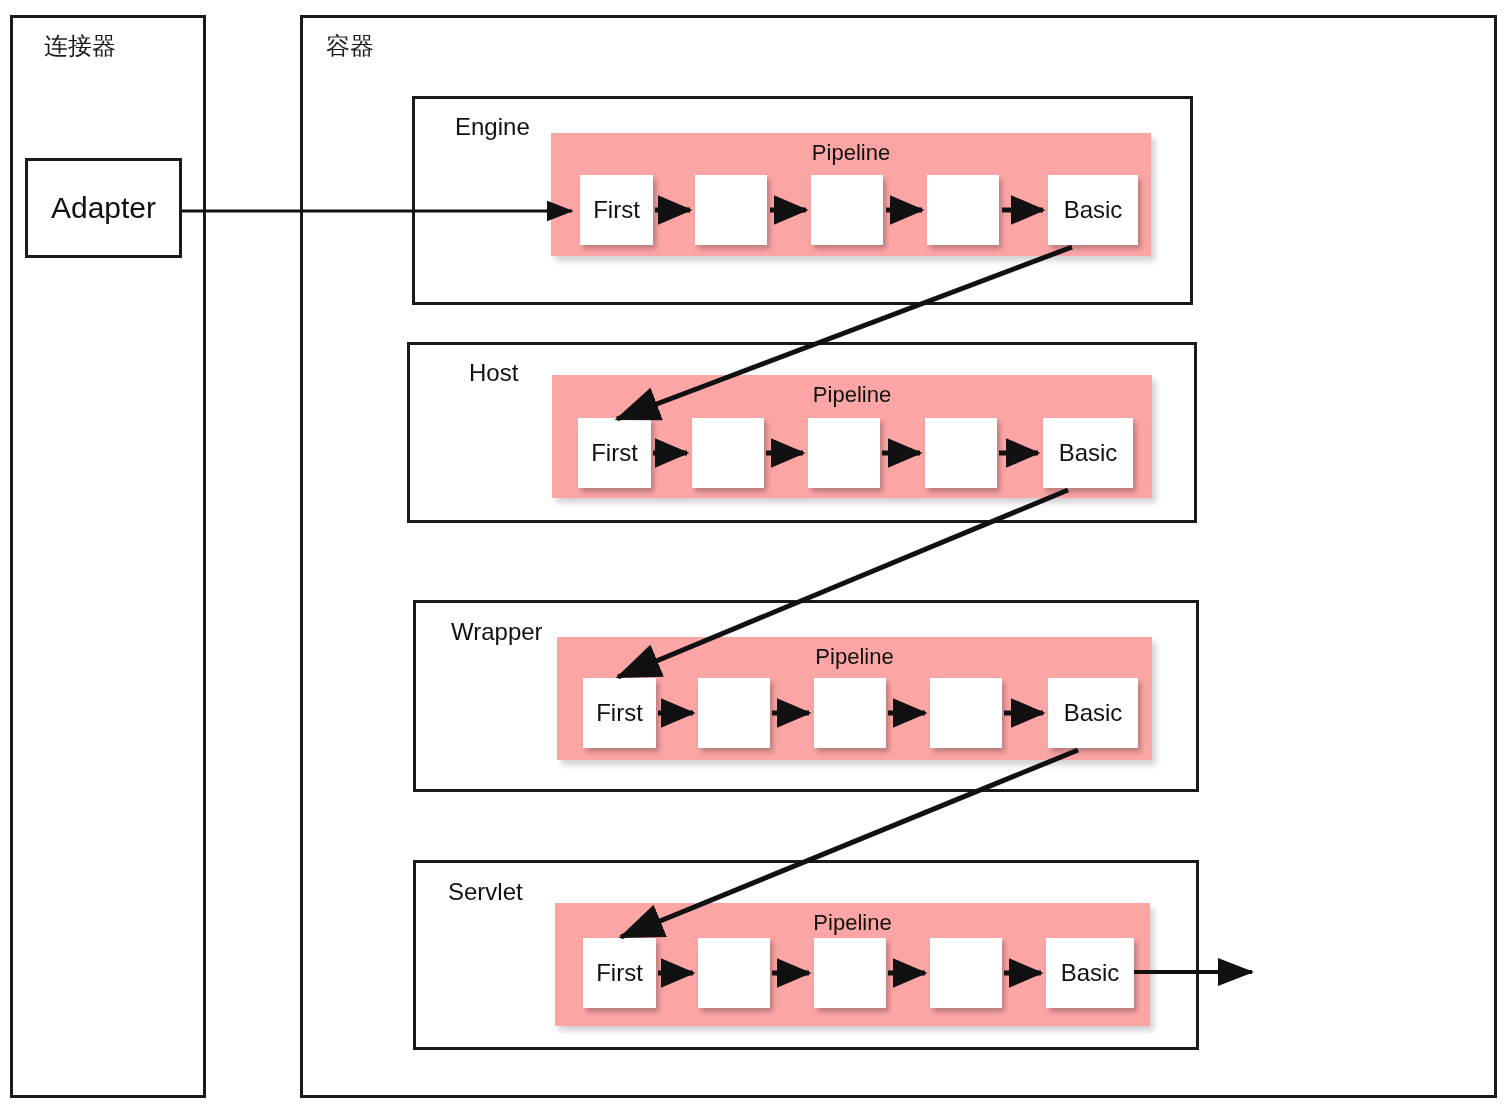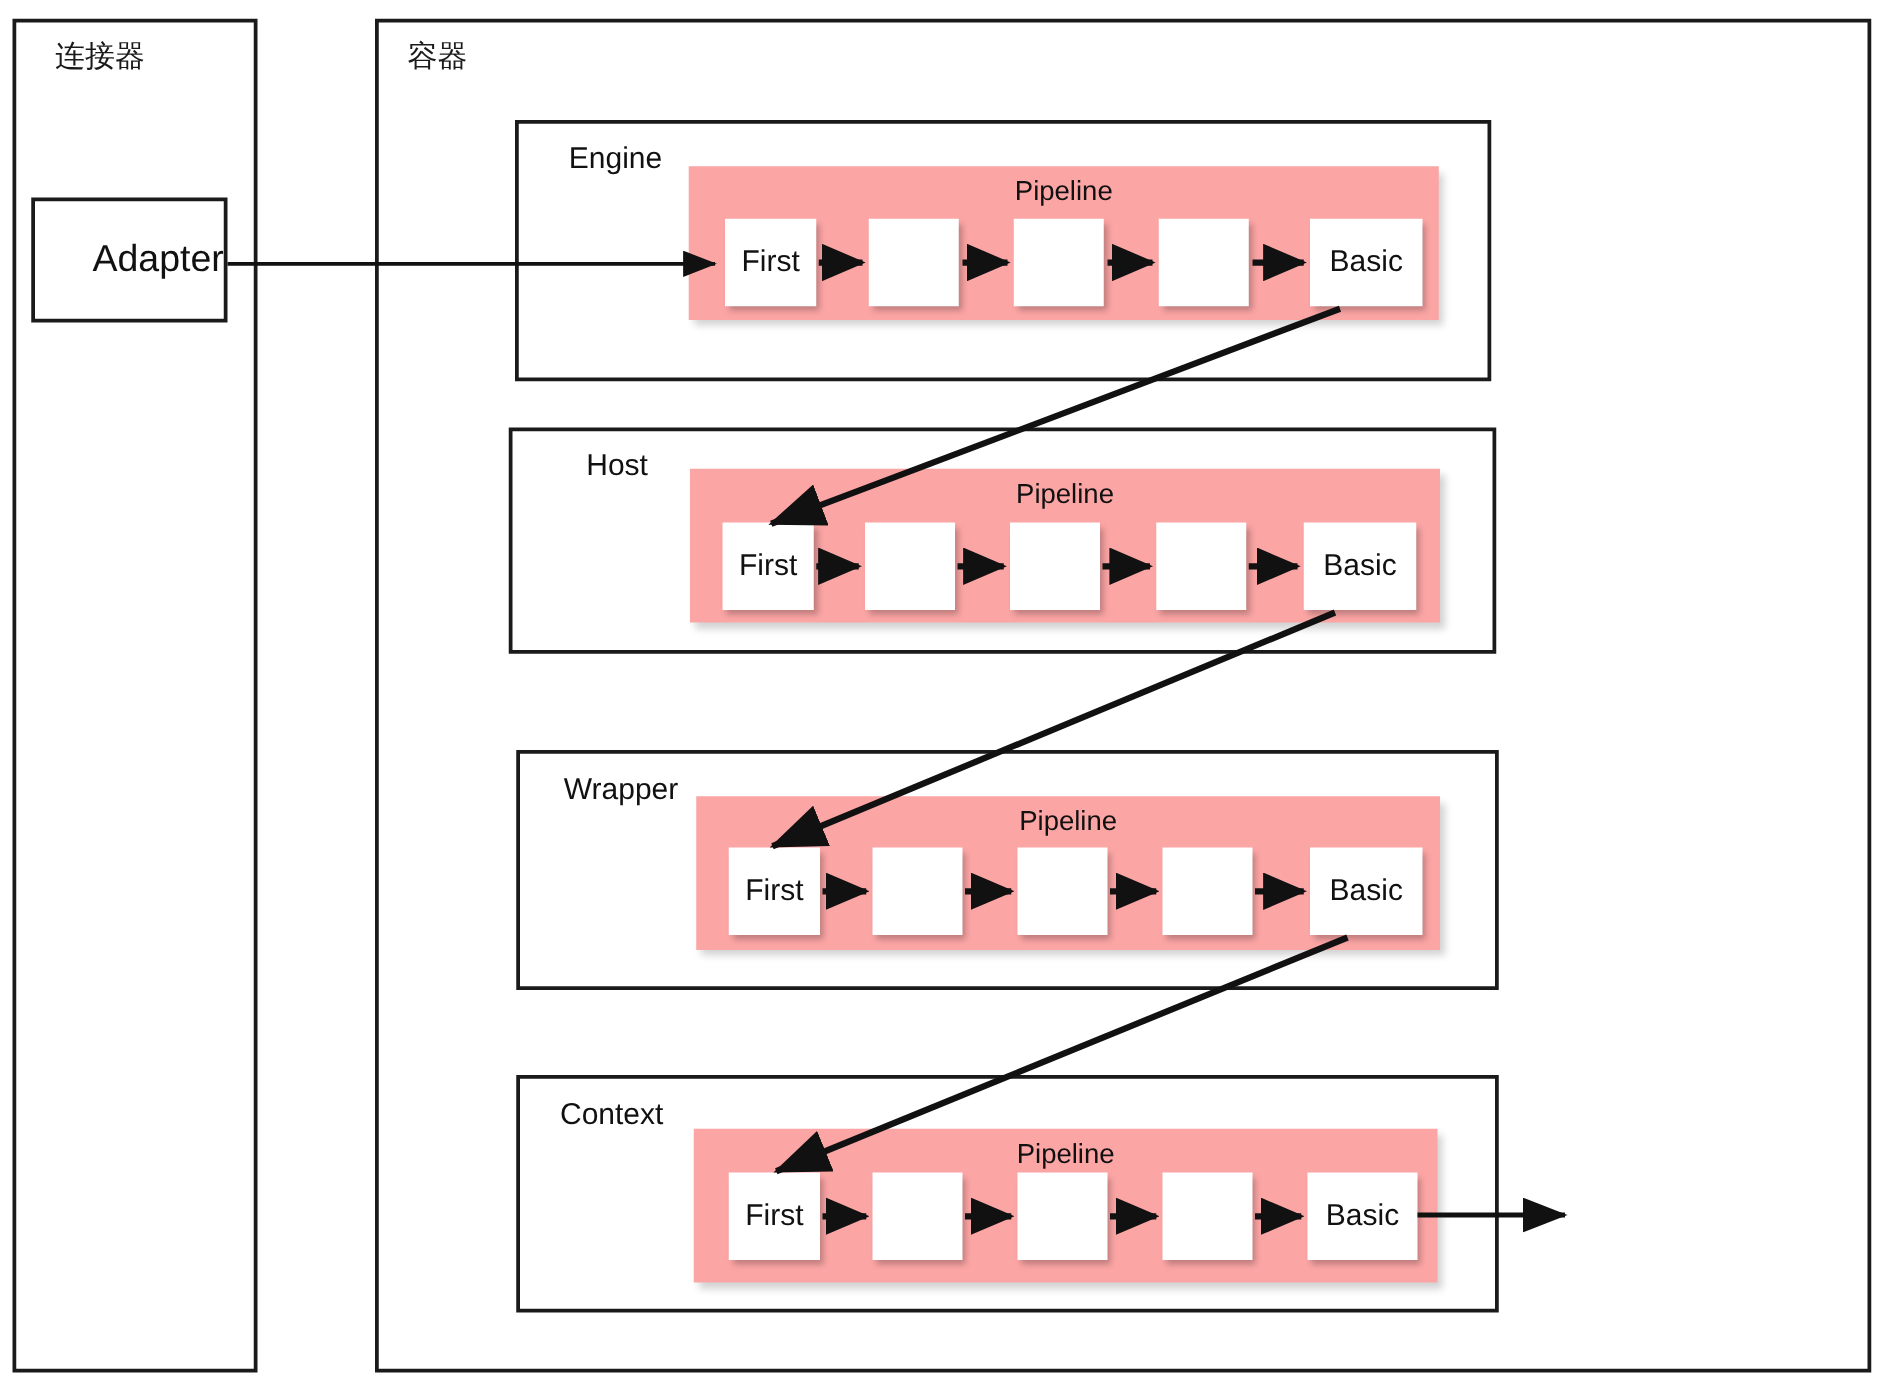--- a/index.html
+++ b/index.html
@@ -11,21 +11,21 @@
   .sect{position:absolute;border:3px solid #1a1a1a;background:#fff;box-sizing:border-box;}
   .sect-label{position:absolute;font-size:24px;line-height:1;color:#111;white-space:nowrap;margin-left:20px;}
   .pipe{position:absolute;background:#fca5a5;box-sizing:border-box;
         box-shadow:4px 5px 6px rgba(0,0,0,0.18);}
   .pipe-label{position:absolute;left:0;right:0;text-align:center;font-size:22px;color:#111;}
   .vnode{position:absolute;background:#fff;box-sizing:border-box;
          box-shadow:3px 4px 5px rgba(0,0,0,0.25);
          display:flex;align-items:center;justify-content:center;
          font-size:24px;color:#111;}
   .bigbox{position:absolute;border:3px solid #1a1a1a;background:#fff;box-sizing:border-box;
-          display:flex;align-items:center;justify-content:flex-end;font-size:30px;color:#111;}
+          display:flex;align-items:center;justify-content:center;font-size:30px;color:#111;}
   svg.lines{position:absolute;left:0;top:0;width:1504px;height:1111px;pointer-events:none;}
 </style>
 </head>
 <body>
 
 <div class="stage">
 
   <div class="obox" style="left:10px;top:15px;width:196px;height:1083px;"></div>
   <div class="obox-label" style="left:44px;top:34px;">连接器</div>
 
@@ -93,21 +93,21 @@
     <span></span>
     </div>
   <div class="vnode" style="left:930px;top:678px;width:72px;height:70px;">
     <span></span>
     </div>
   <div class="vnode" style="left:1048px;top:678px;width:90px;height:70px;">
     <span>Basic</span>
     </div>
 
   <div class="sect" style="left:413px;top:860px;width:786px;height:190px;"></div>
-  <div class="sect-label" style="left:428px;top:880px;">Context</div>
+  <div class="sect-label" style="left:428px;top:880px;">Servlet</div>
   <div class="pipe" style="left:555px;top:903px;width:595px;height:123px;">
     <div class="pipe-label" style="top:7px;">Pipeline</div>
   </div>
   <div class="vnode" style="left:583px;top:938px;width:73px;height:70px;">
     <span>First</span>
     </div>
   <div class="vnode" style="left:698px;top:938px;width:72px;height:70px;">
     <span></span>
     </div>
   <div class="vnode" style="left:814px;top:938px;width:72px;height:70px;">

